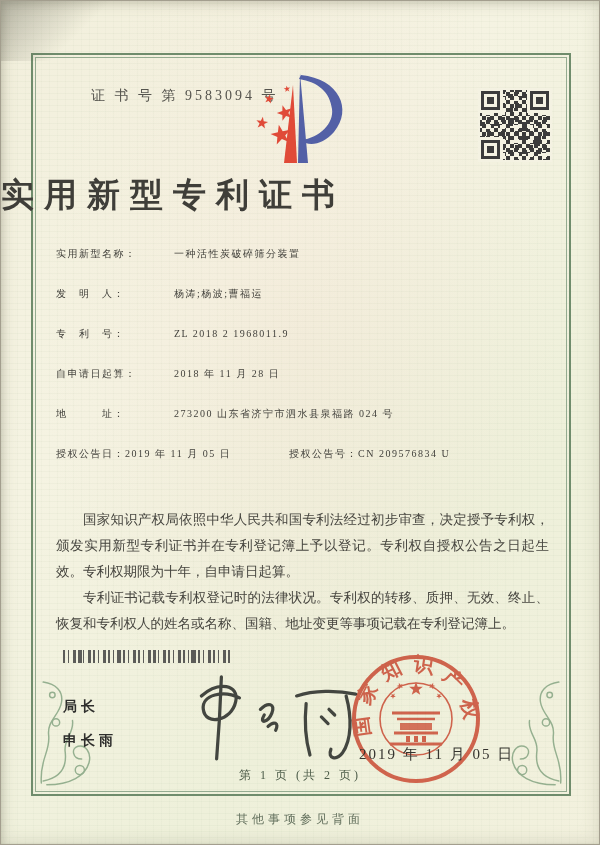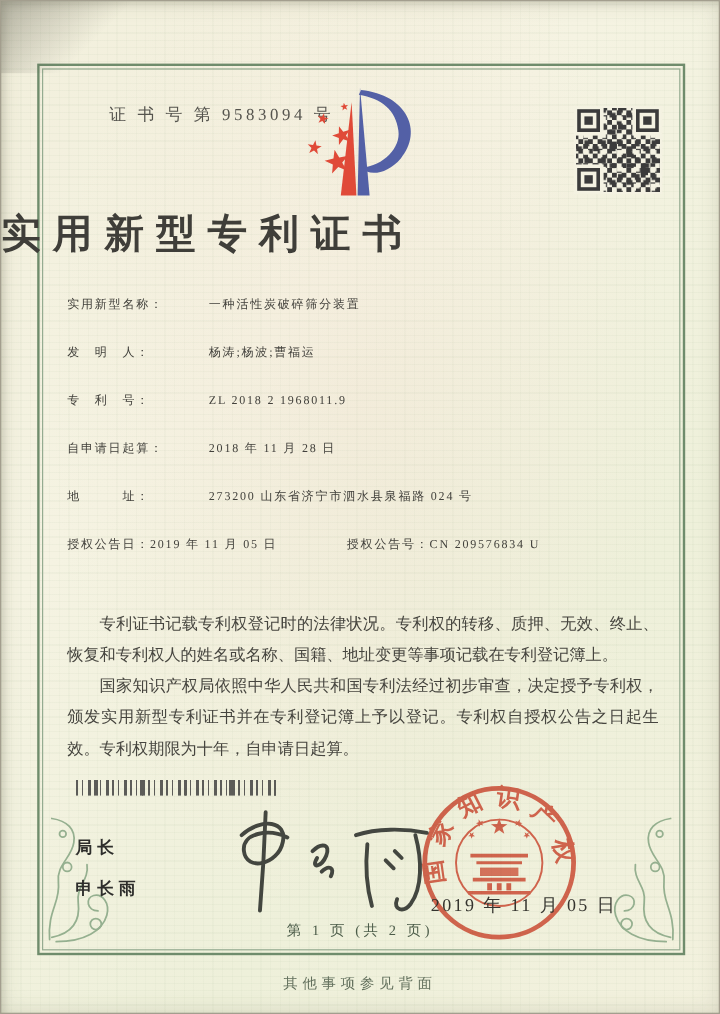--- a/index.html
+++ b/index.html
@@ -137,22 +137,22 @@
       <div class="frow"><span class="lab">专　利　号：</span><span>ZL 2018 2 1968011.9</span></div>
       <div class="frow"><span class="lab">自申请日起算：</span><span>2018 年 11 月 28 日</span></div>
       <div class="frow"><span class="lab">地　　　址：</span><span>273200 山东省济宁市泗水县泉福路 024 号</span></div>
       <div class="grant">
         <span><span>授权公告日：</span><span>2019 年 11 月 05 日</span></span>
         <span class="g2"><span>授权公告号：</span><span>CN 209576834 U</span></span>
       </div>
     </div>
 
     <div class="paras">
+      <p>国家知识产权局依照中华人民共和国专利法经过初步审查，决定授予专利权，颁发实用新型专利证书并在专利登记簿上予以登记。专利权自授权公告之日起生效。专利权期限为十年，自申请日起算。</p>
       <p>专利证书记载专利权登记时的法律状况。专利权的转移、质押、无效、终止、恢复和专利权人的姓名或名称、国籍、地址变更等事项记载在专利登记簿上。</p>
-      <p>国家知识产权局依照中华人民共和国专利法经过初步审查，决定授予专利权，颁发实用新型专利证书并在专利登记簿上予以登记。专利权自授权公告之日起生效。专利权期限为十年，自申请日起算。</p>
     </div>
 
     <div class="barcode"></div>
 
     <div class="signer">
       <div>局长</div>
       <div>申长雨</div>
     </div>
 
     <svg class="signature" width="200" height="100" viewBox="0 0 210 100">

